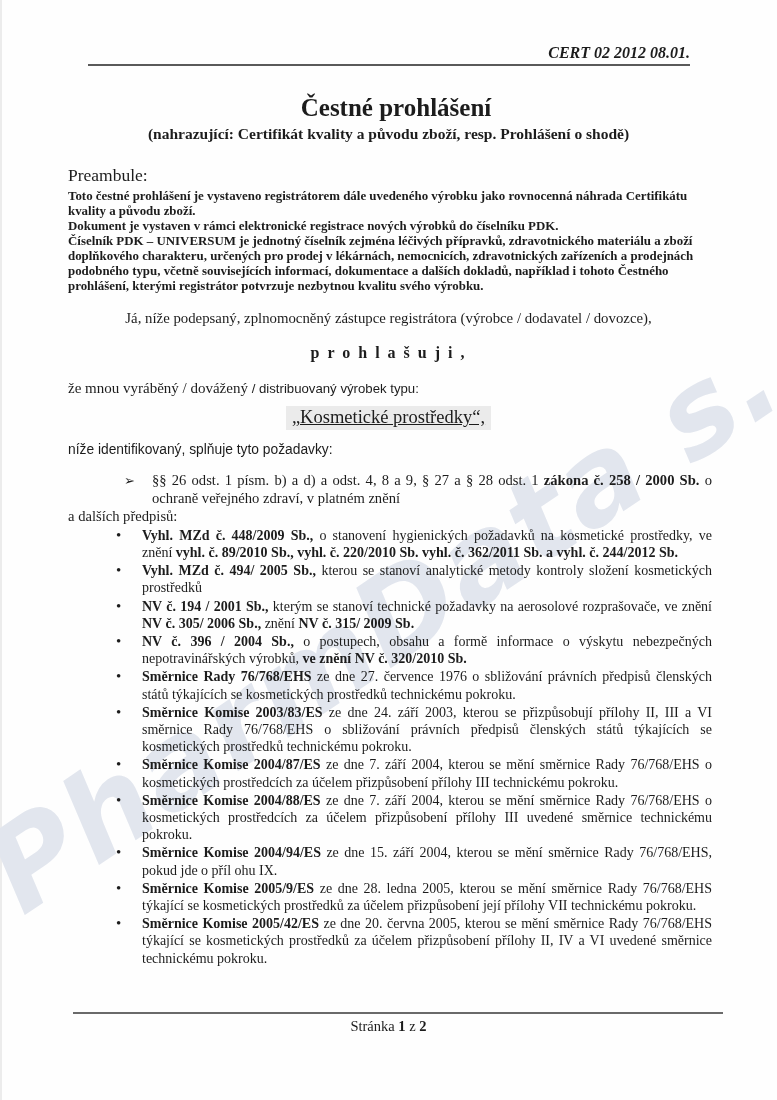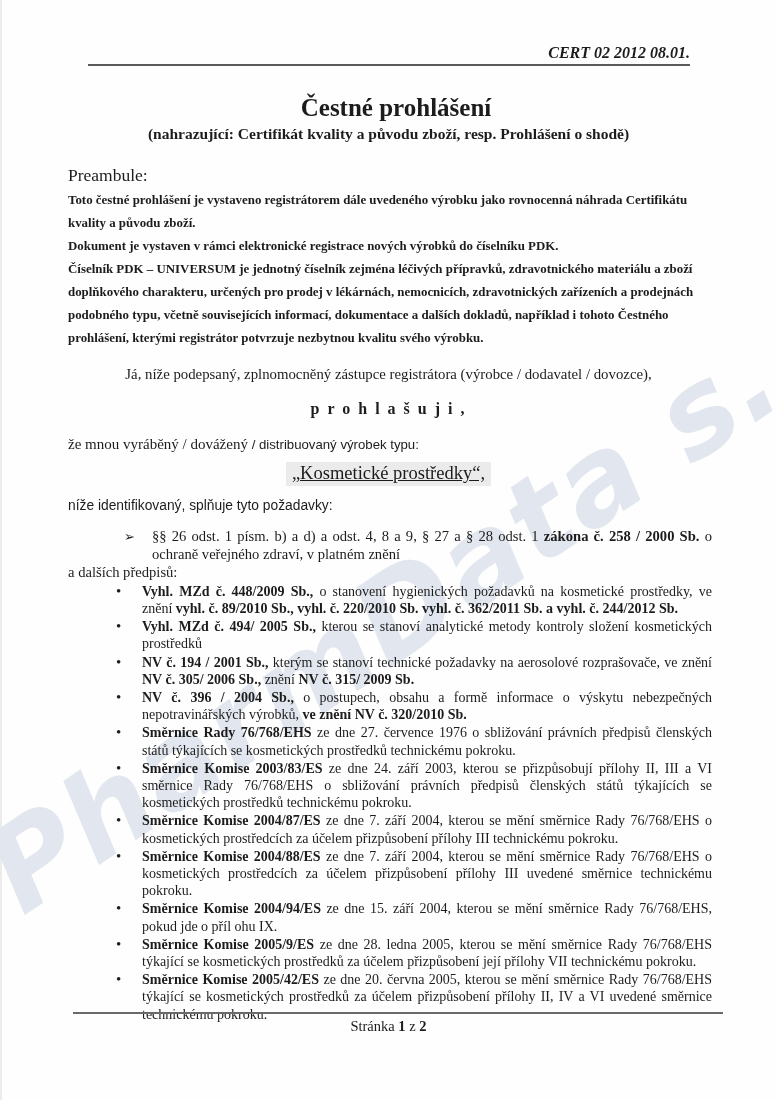--- a/index.html
+++ b/index.html
@@ -45,21 +45,21 @@
     padding-left:15px;
   }
   .doc-subtitle{
     margin-top:3px;
     text-align:center;
     font-size:15.5px;
     font-weight:bold;
   }
   .preamble{margin:22px 65px 0 68px;}
   .preamble-heading{font-size:17.5px;font-weight:normal;margin-bottom:3px;}
-  .preamble p{margin:0;font-size:12.9px;font-weight:bold;line-height:23px;}
+  .preamble p{margin:0;font-size:12.9px;font-weight:bold;line-height:15px;}
   .decl-intro{margin:16px 90px 0 90px;text-align:center;font-size:14.8px;}
   .decl-verb{margin:17px 0 0 0;text-align:center;font-size:16px;font-weight:bold;letter-spacing:2px;}
   .product-lead{margin:18px 65px 0 68px;font-size:15px;}
   .product-lead .sans{font-family:"Liberation Sans",sans-serif;font-size:13.2px;}
   .product-name-row{margin-top:9px;text-align:center;}
   .product-name{
     display:inline-block;
     font-size:18.5px;
     font-weight:normal;
     text-decoration:underline;

